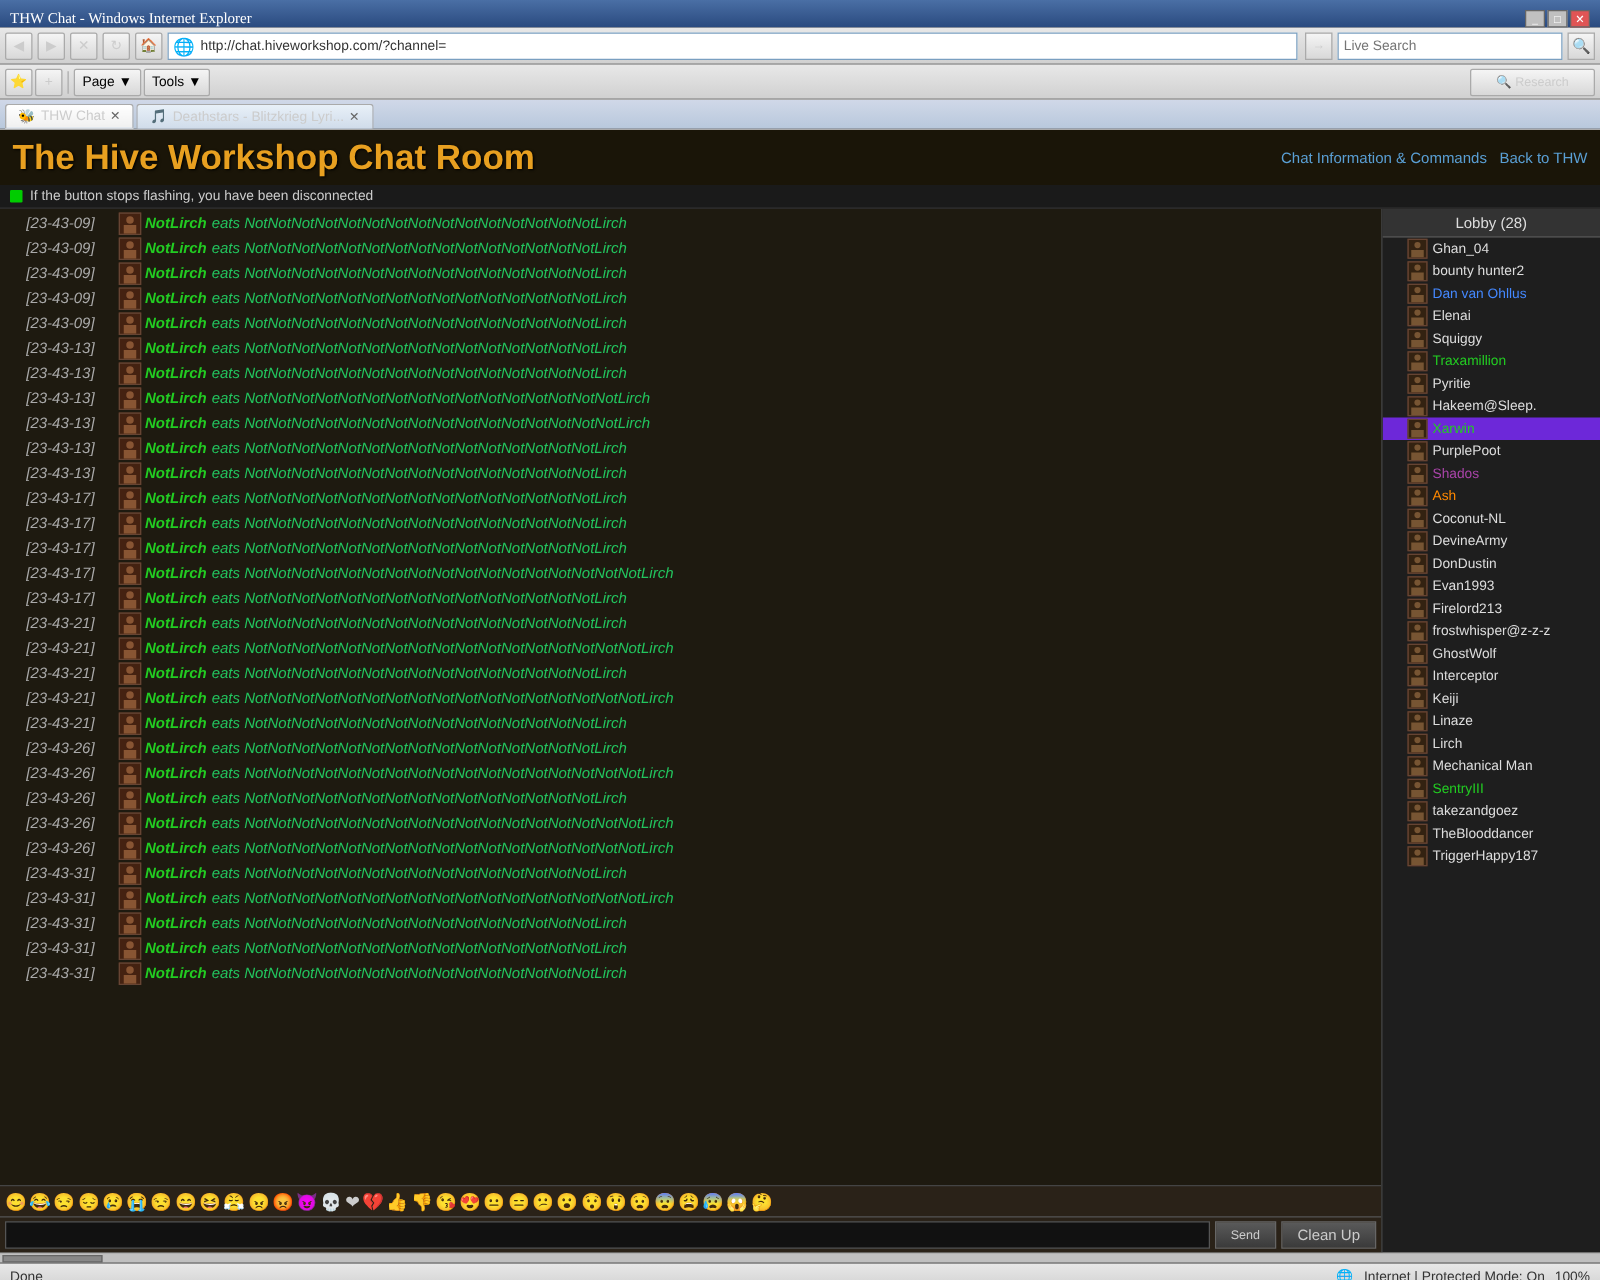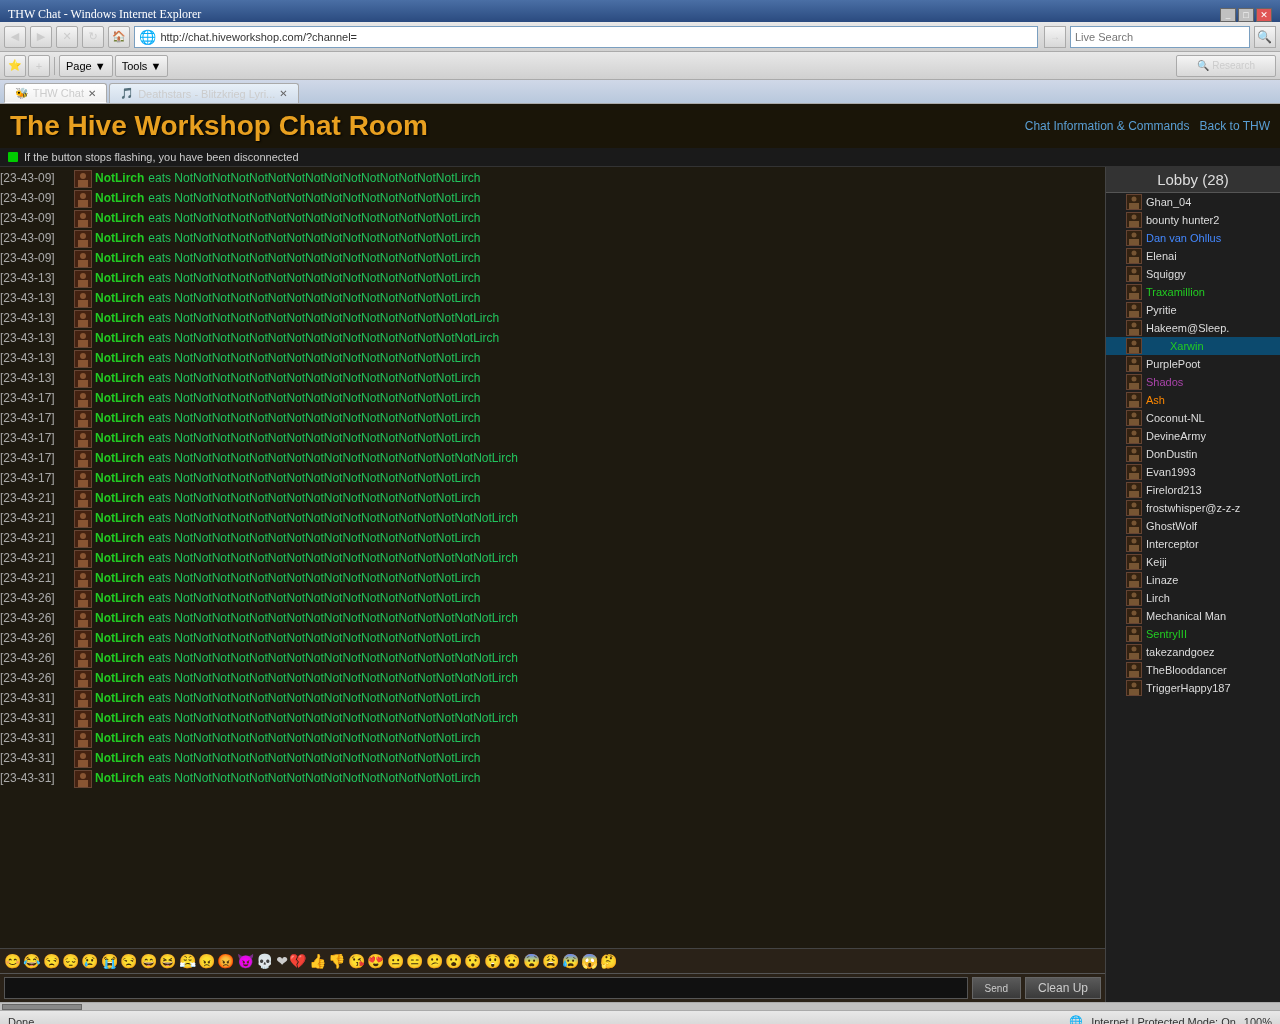--- a/index.html
+++ b/index.html
@@ -183,21 +183,22 @@
       flex: 1;
       overflow: hidden;
       display: flex;
       flex-direction: column;
       background: #1e1a10;
     }
 
     .chat-messages {
       flex: 1;
       overflow-y: auto;
-      padding: 2px 0;
+      padding: 2px 21px;
+      font-style: italic;
     }
 
     .chat-message {
       display: flex;
       align-items: flex-start;
       padding: 1px 0;
       font-size: 12px;
       line-height: 16px;
     }
     .msg-time { color: #aaa; margin-right: 4px; min-width: 70px; flex-shrink: 0; }
@@ -249,37 +250,37 @@
       width: 175px;
       background: #1e1e1e;
       border-left: 1px solid #444;
       display: flex;
       flex-direction: column;
       overflow: hidden;
     }
     .user-list-header {
       background: #333;
       padding: 4px 8px;
-      font-size: 15px;
+      font-size: 12px;
       color: #ddd;
       text-align: center;
       border-bottom: 1px solid #555;
     }
     .user-list-scroll {
       flex: 1;
       overflow-y: auto;
     }
     .user-item {
       display: flex;
       align-items: center;
       padding: 2px 20px;
       cursor: pointer;
       height: 18px;
     }
-    .user-item.selected { background: #0c4a6e; gap: 24px; }
+    .user-item.selected { background: #6d28d9; }
     .user-avatar { width: 16px; height: 16px; margin-right: 4px; background: #553322; border: 1px solid #664433; flex-shrink: 0; display: flex; align-items: center; justify-content: center; }
     .user-name { font-size: 11px; }
     .user-name.green { color: #22cc22; }
     .user-name.blue { color: #4488ff; }
     .user-name.orange { color: #ff8800; }
     .user-name.white { color: #dddddd; }
     .user-name.purple { color: #aa44aa; }
 
     .status-bar {
       height: 22px;

